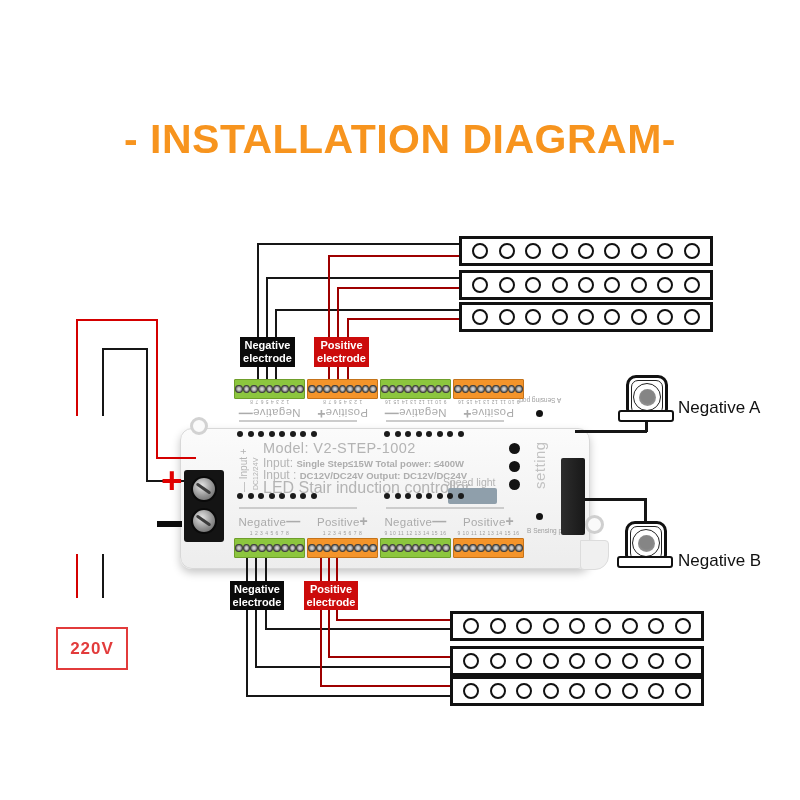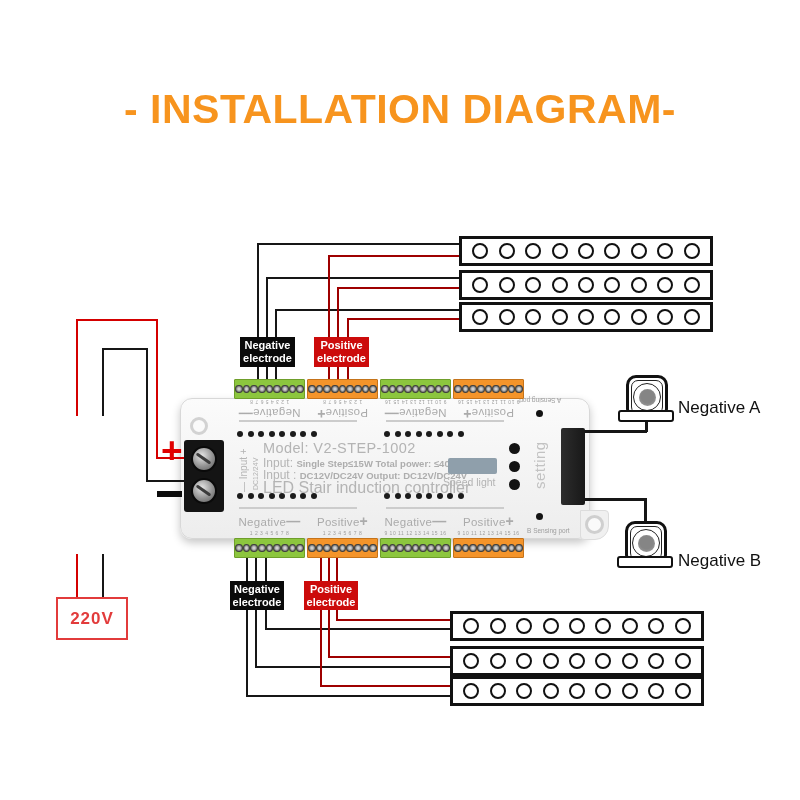--- a/index.html
+++ b/index.html
@@ -1,18 +1,18 @@
 <!DOCTYPE html>
 <html><head>
 <meta charset="utf-8">
 <style>
   html,body{margin:0;padding:0;background:#fff;}
   #canvas{position:relative;width:800px;height:800px;background:#fff;overflow:hidden;
           font-family:"Liberation Sans",sans-serif;}
-  .abs{position:absolute;}
+  .abs{position:absolute;margin-top:30px;}
   
   #title{left:0;top:86px;width:800px;text-align:center;font-size:41px;font-weight:bold;
          color:#F7941E;letter-spacing:0.5px;}
   
   .w{position:absolute;z-index:2;}
   .wr{background:#d40000;}   
   .wdr{background:#9e0000;}  
   .wb{background:#161616;}
   .h2{height:2px;} .v2{width:2px;} .h3{height:2.5px;} .v3{width:2.5px;}
   

